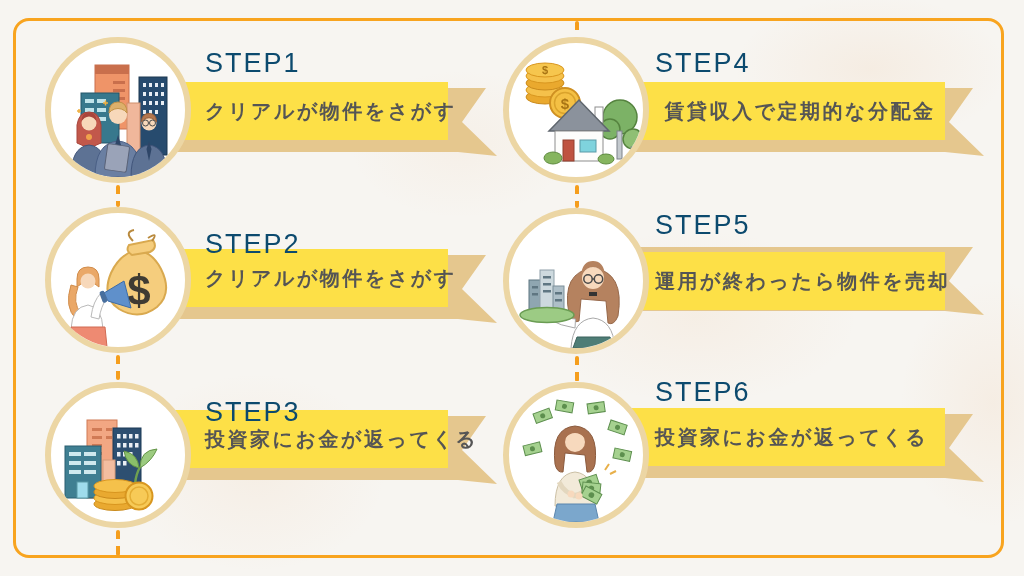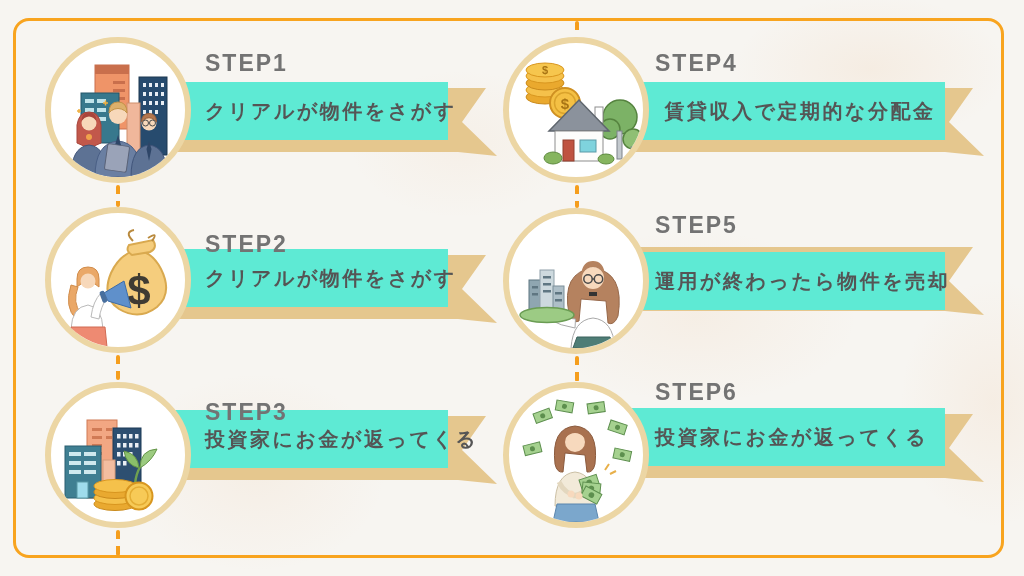--- a/index.html
+++ b/index.html
@@ -36,25 +36,25 @@
   .d6{left:575px;top:356px;height:26px;}
 
   .circle{
     position:absolute;width:134px;height:134px;
     background:#ffffff;border:6px solid #ecd6a4;border-radius:50%;
     overflow:hidden;z-index:3;
   }
   .circle svg{display:block;width:134px;height:134px;}
   .steplabel{
     position:absolute;z-index:4;height:26px;line-height:26px;
-    font-size:23px;font-weight:bold;color:#737373;letter-spacing:2px;
+    font-size:27px;font-weight:normal;color:#0c4a6e;letter-spacing:2px;
   }
   .ribbon{position:absolute;z-index:1;}
   .banner{
-    position:absolute;z-index:2;height:58px;background:#5eead4;
+    position:absolute;z-index:2;height:58px;background:#fde047;
     line-height:58px;padding-left:35px;box-sizing:border-box;
     font-size:20px;font-weight:bold;color:#555555;letter-spacing:2.5px;
     white-space:nowrap;
   }
   .banner-l{left:170px;width:278px;}
   .banner-r{left:620px;width:325px;}
   .ribbon-l{left:170px;width:330px;height:78px;}
   .ribbon-r{left:620px;width:365px;height:78px;}
 
   

